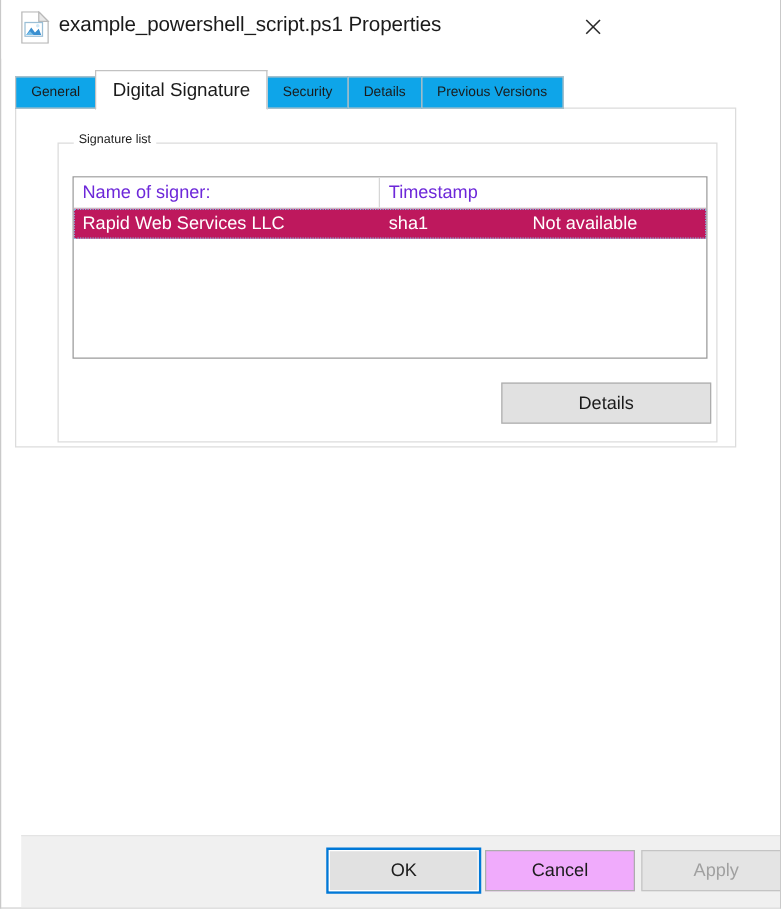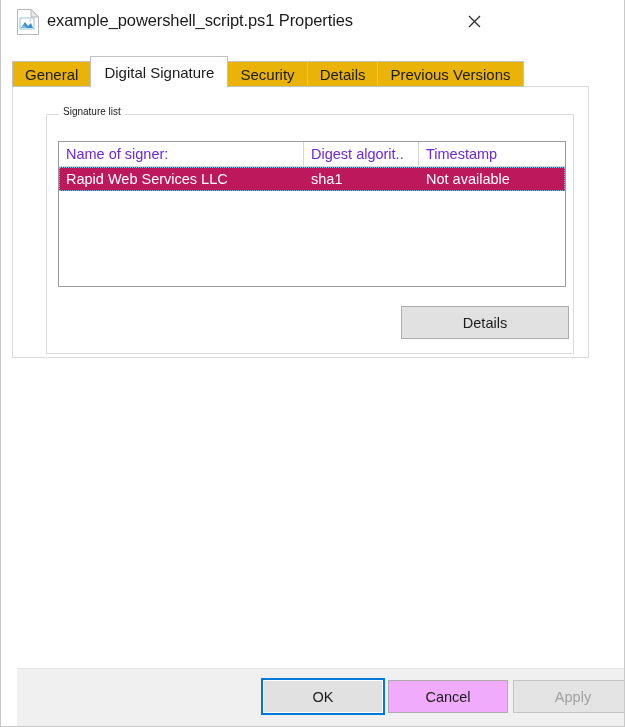--- a/index.html
+++ b/index.html
@@ -74,23 +74,23 @@
     z-index: 3;
   }
   .tab {
     position: relative;
     height: 26px;
     box-sizing: border-box;
     padding: 0 12px;
     display: flex;
     align-items: center;
     justify-content: center;
-    font-size: 15px;
-    color: #1b1b1b;
-    background: #eab308;
+    font-size: 11px;
+    color: #1b1b1b;
+    background: #0ea5e9;
     border: 1px solid #c2c2c2;
     margin-right: -1px;
     white-space: nowrap;
     cursor: default;
   }
   .tab.active {
     height: 32px;
     background: #ffffff;
     border-bottom: 1px solid #ffffff;
     z-index: 5;
@@ -296,21 +296,20 @@
   </div>
 
   <div class="tabpage"></div>
 
   <div class="groupbox"></div>
   <span class="groupbox-legend">Signature list</span>
 
   <div class="listview">
     <div class="lv-header">
       <div class="lv-col col-0">Name of signer:</div>
-      <div class="lv-col col-1">Digest algorit..</div>
       <div class="lv-col col-2">Timestamp</div>
     </div>
     <div class="lv-row selected">
       <div class="lv-cell col-0">Rapid Web Services LLC</div>
       <div class="lv-cell col-1">sha1</div>
       <div class="lv-cell col-2">Not available</div>
     </div>
   </div>
 
   <button class="details-btn">Details</button>

